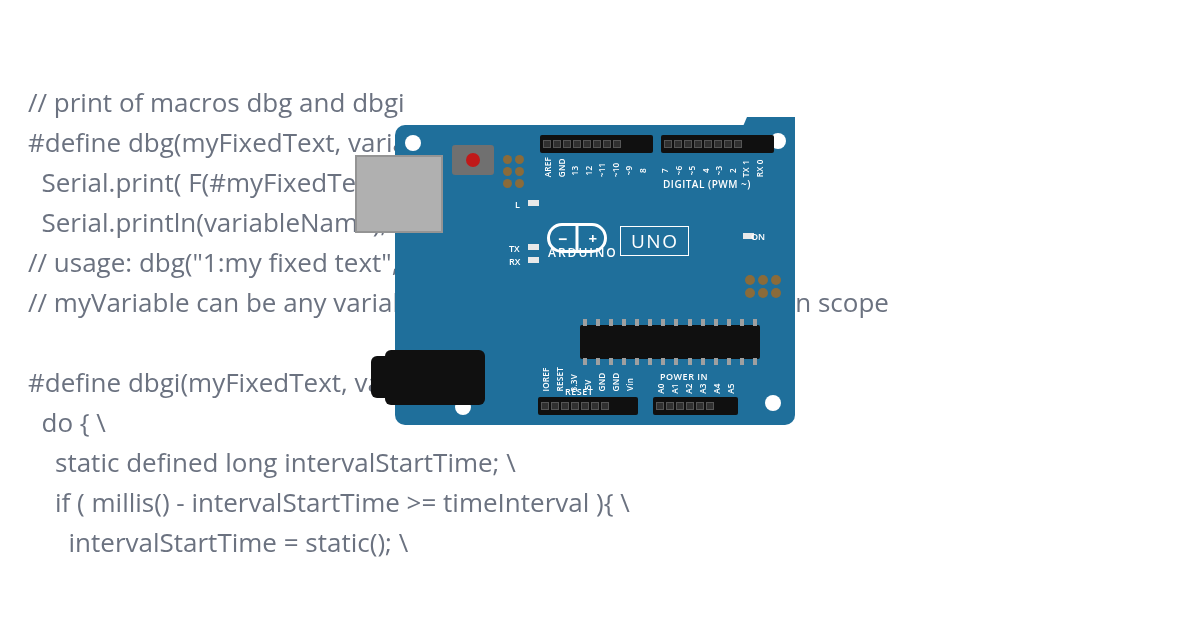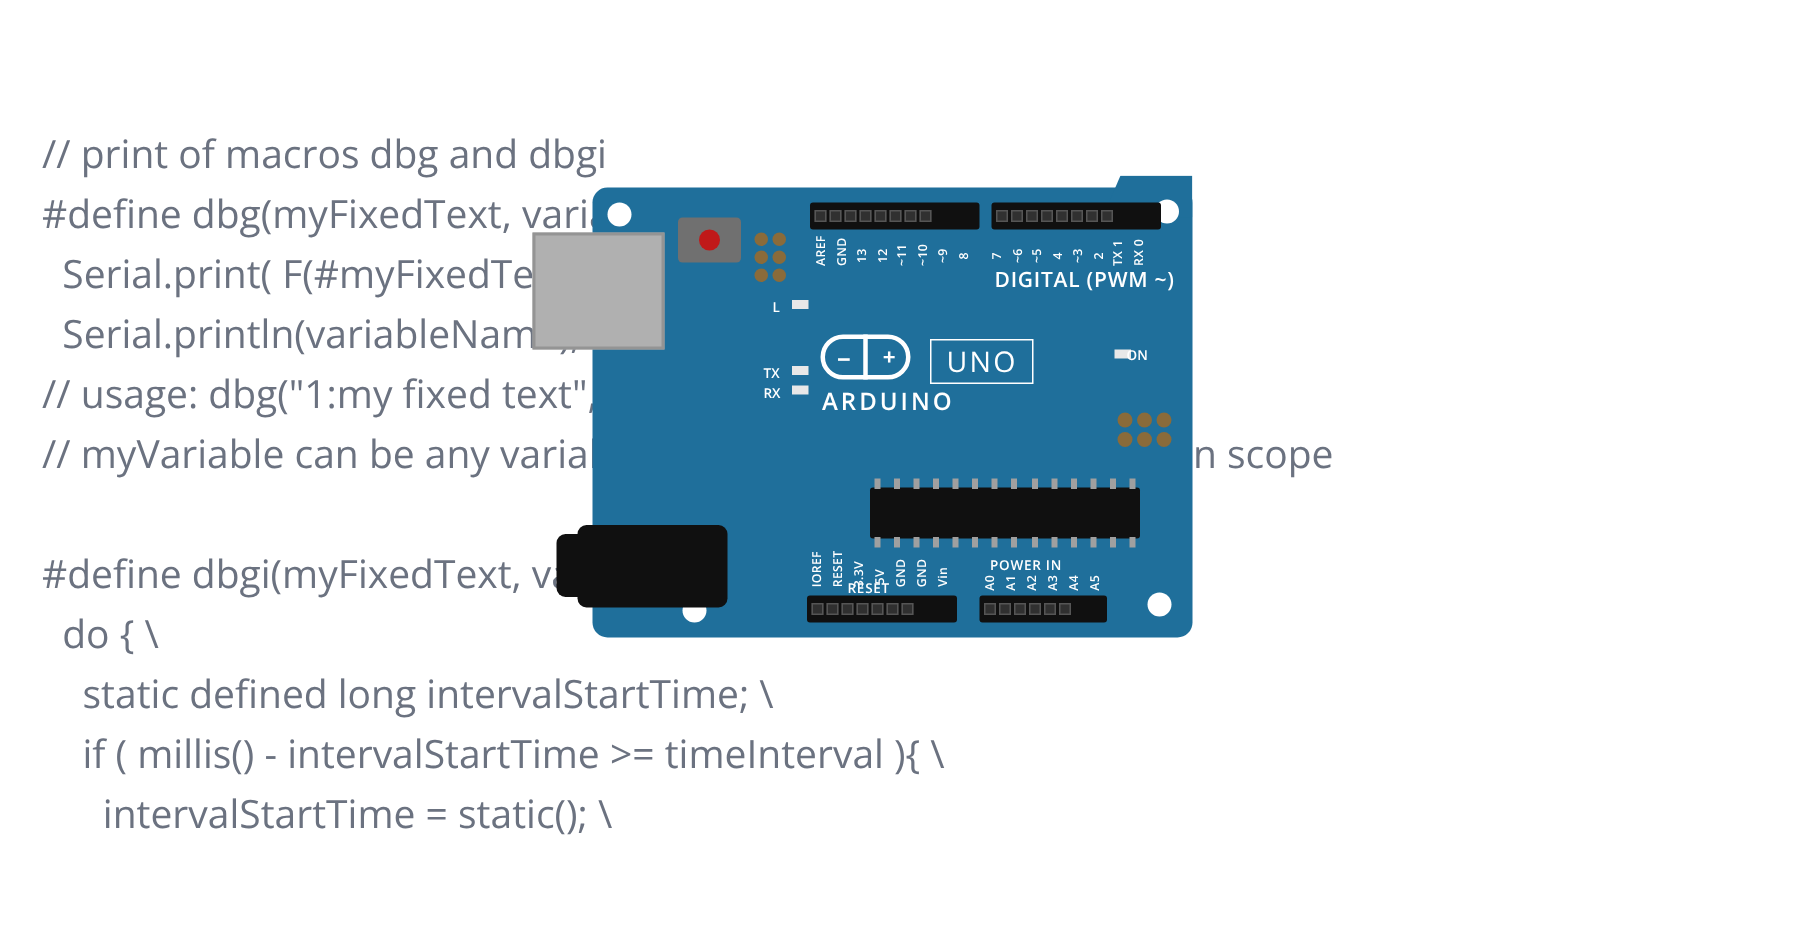--- a/index.html
+++ b/index.html
@@ -283,27 +283,27 @@
       <span>7</span>
       <span>~6</span>
       <span>~5</span>
       <span>4</span>
       <span>~3</span>
       <span>2</span>
       <span>TX 1</span>
       <span>RX 0</span>
     </div>
 
-    <div class="silkscreen" style="left:268px; top:52px; font-size:14px; letter-spacing:0.5px">DIGITAL (PWM ~)</div>
+    <div class="silkscreen" style="left:268px; top:52px; font-size:10px; letter-spacing:0.5px">DIGITAL (PWM ~)</div>
 
     <div class="logo-inf">
         <div class="mid"></div>
       </div>
     <div class="uno-box" style="left:225px; top:101px">UNO</div>
-    <div class="silkscreen" style="left:153px; top:131px; font-size:16px; letter-spacing:2px">ARDUINO</div>
+    <div class="silkscreen" style="left:153px; top:119px; font-size:12px; letter-spacing:2px">ARDUINO</div>
 
     <div class="silkscreen" style="left:120px; top:73px; font-size:9px">L</div>
     <div class="led" style="left:133px; top:75px"></div>
     <div class="silkscreen" style="left:114px; top:117px; font-size:9px">TX</div>
     <div class="led" style="left:133px; top:119px"></div>
     <div class="silkscreen" style="left:114px; top:130px; font-size:9px">RX</div>
     <div class="led" style="left:133px; top:132px"></div>
 
     <div class="led" style="left:348px; top:108px"></div>
     <div class="silkscreen" style="left:356px; top:105px; font-size:9px">ON</div>

